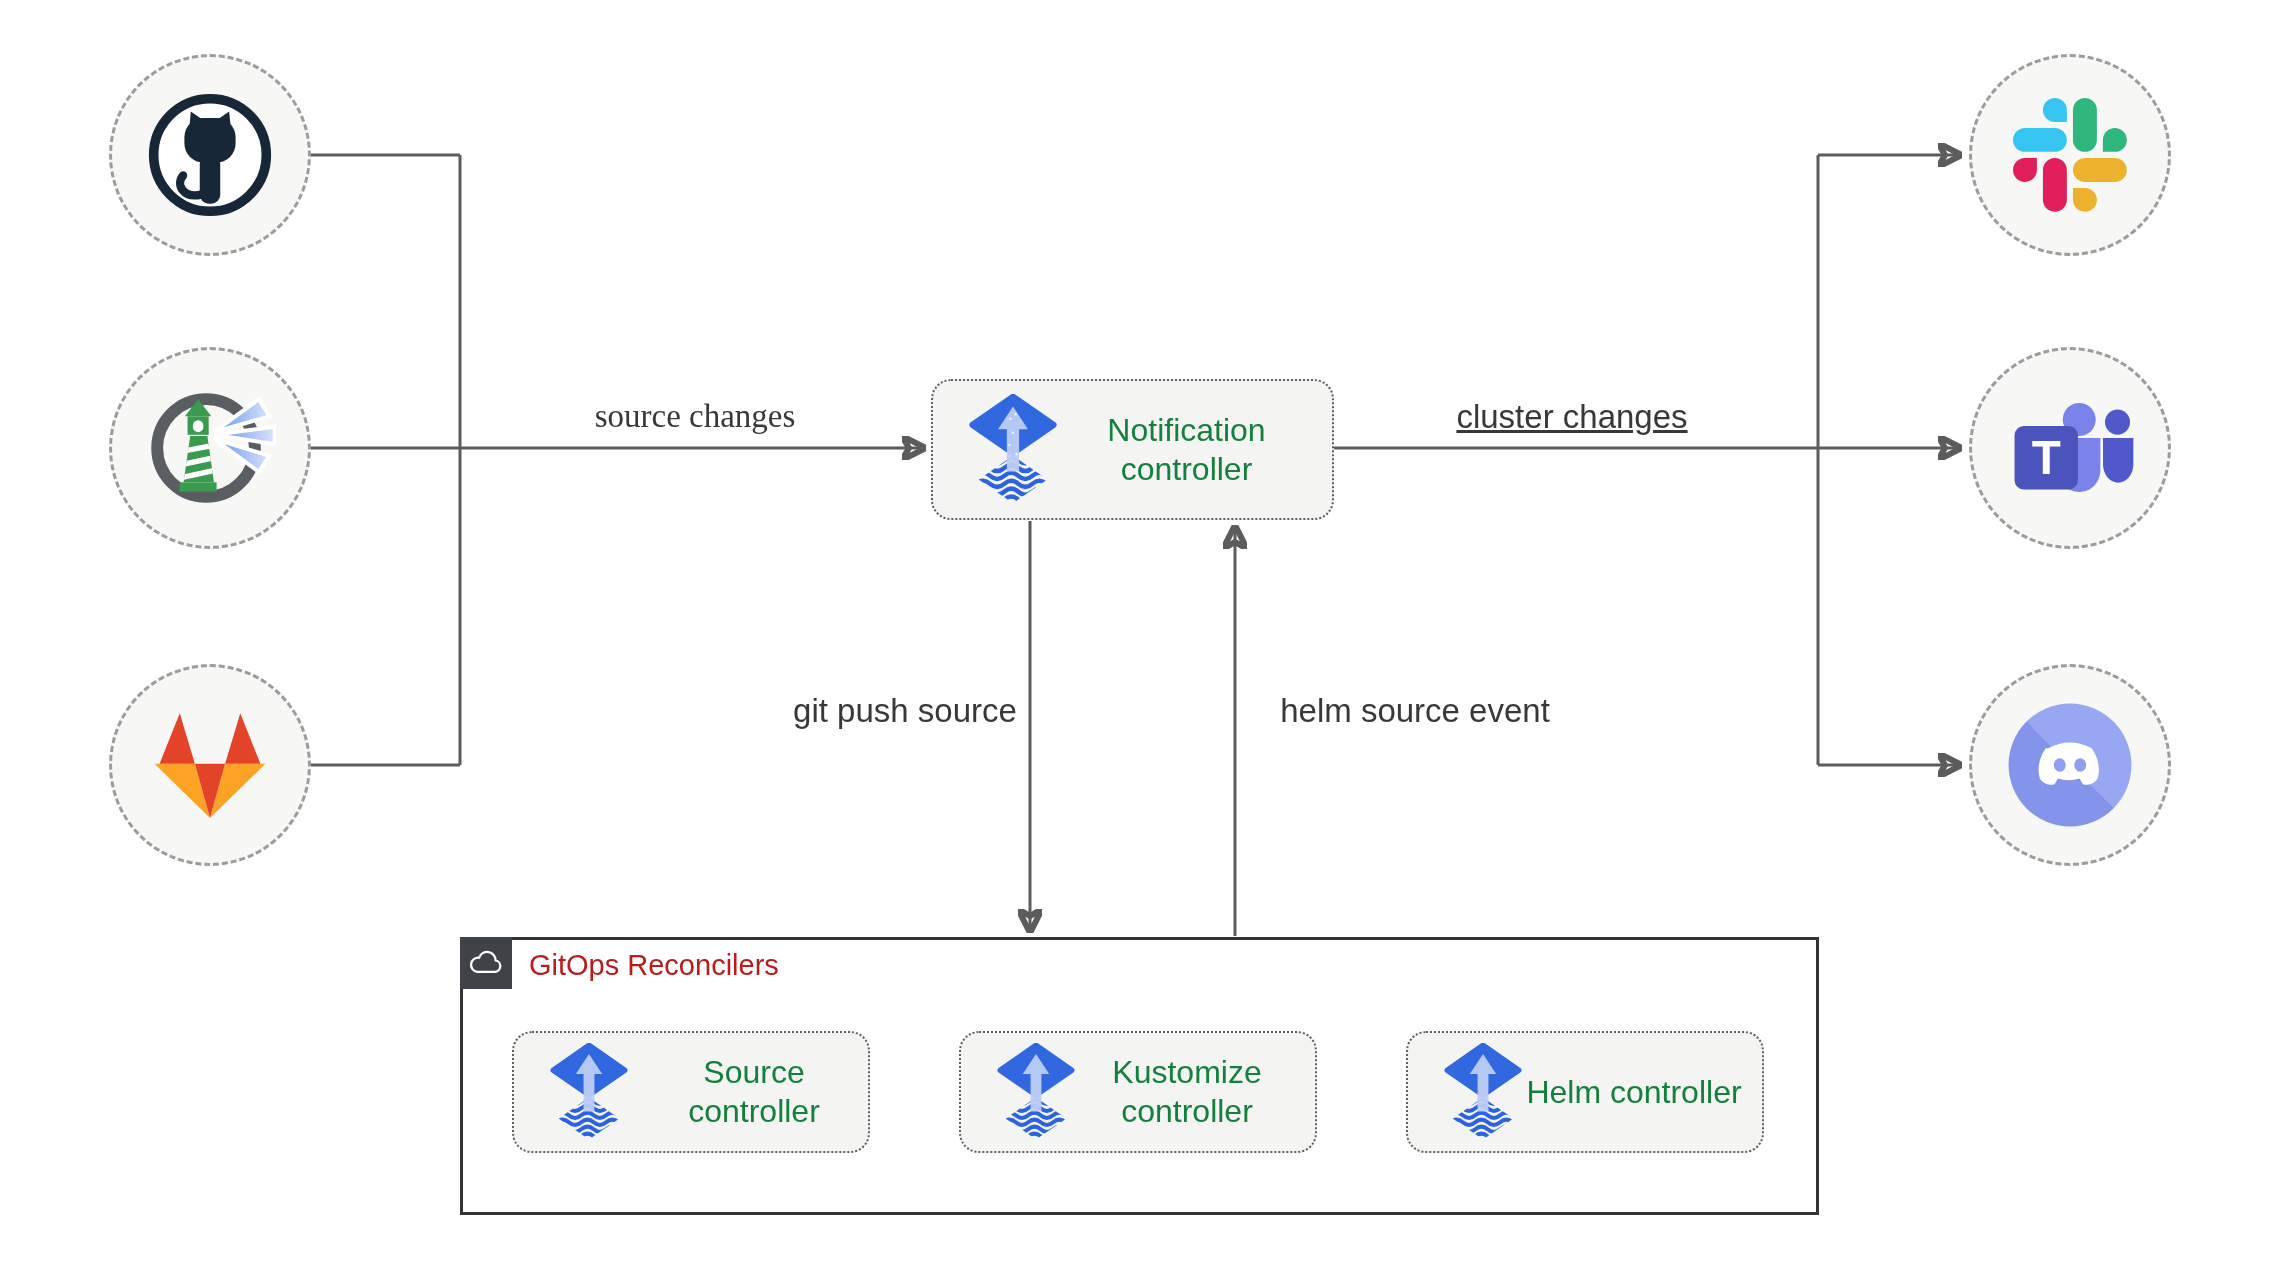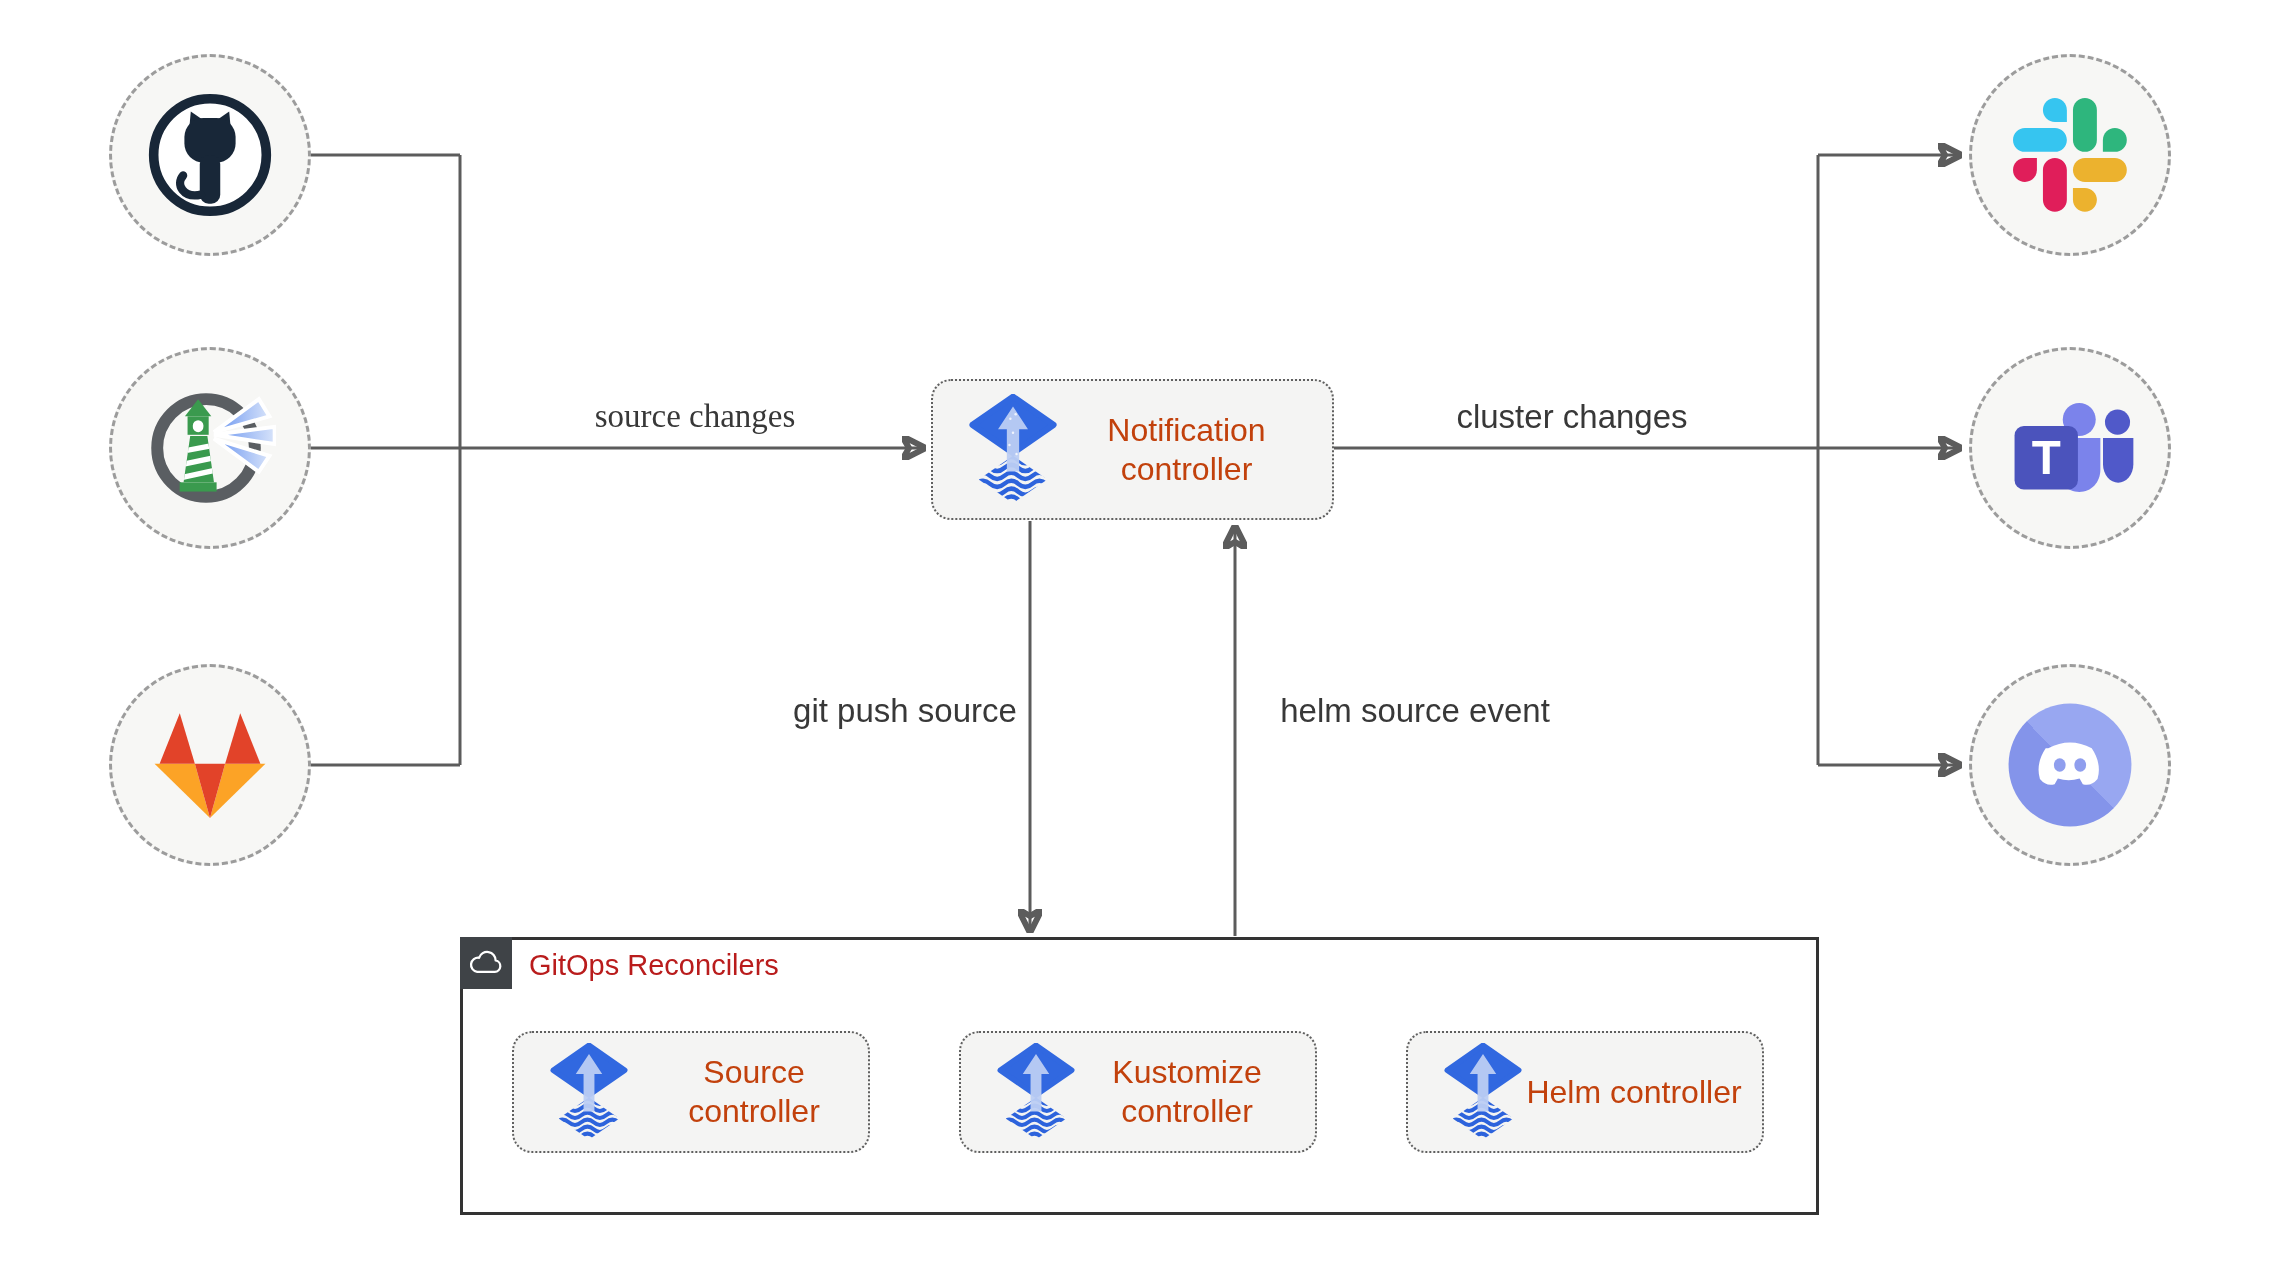--- a/index.html
+++ b/index.html
@@ -18,21 +18,21 @@
   }
 
   
   .ctl-box{
     position:absolute;box-sizing:border-box;
     background:#f4f4f3;border:2px dotted #5f5f5f;border-radius:20px;
     display:flex;align-items:center;
   }
   .ctl-box .flux{margin-left:36px;flex:0 0 auto;}
   .ctl-label{
-    flex:1;text-align:center;color:#c2410c;font-size:32px;line-height:39px;
+    flex:1;text-align:center;color:#15803d;font-size:32px;line-height:39px;
     padding-right:16px;max-width:230px;margin:0 auto;
   }
 
   .edge-label{
     position:absolute;transform:translateX(-50%);
     color:#383838;font-size:33px;white-space:nowrap;
   }
 
   
   .group{
@@ -169,21 +169,21 @@
         </linearGradient>
       </defs>
       <circle cx="50" cy="50" r="48" fill="url(#dg)"></circle>
       <path d="M33,37 q17,-9 34,0 q8,12 4.5,24 q-5,6 -11.5,4 l-2.5,-4.5 q-8.5,2.8 -17,0 l-2.5,4.5 q-6.5,2 -11.5,-4 q-3.5,-12 4.5,-24 z" fill="#ffffff"></path>
       <ellipse cx="42" cy="50" rx="4.6" ry="5.2" fill="#8f9eee"></ellipse>
       <ellipse cx="58" cy="50" rx="4.6" ry="5.2" fill="#8f9eee"></ellipse>
     </svg>
   </div>
 
   <div class="edge-label" style="left:695px;top:398px;font-family:Liberation Serif, serif;">source changes</div>
-  <div class="edge-label" style="left:1572px;top:398px;">cluster changes</div>
+  <div class="edge-label" style="left:1572px;top:398px;text-decoration:underline;">cluster changes</div>
   <div class="edge-label" style="left:905px;top:692px;">git push source</div>
   <div class="edge-label" style="left:1415px;top:692px;">helm source event</div>
 
   <div class="ctl-box" style="left:931px;top:379px;width:403px;height:141px;">
     <svg class="flux" width="88" height="111" viewBox="0 0 100 126">
       <defs>
           <clipPath id="wav1">
             <path d="M50 70 L89 97 L50 124 L11 97 Z"></path>
           </clipPath>
         </defs>

